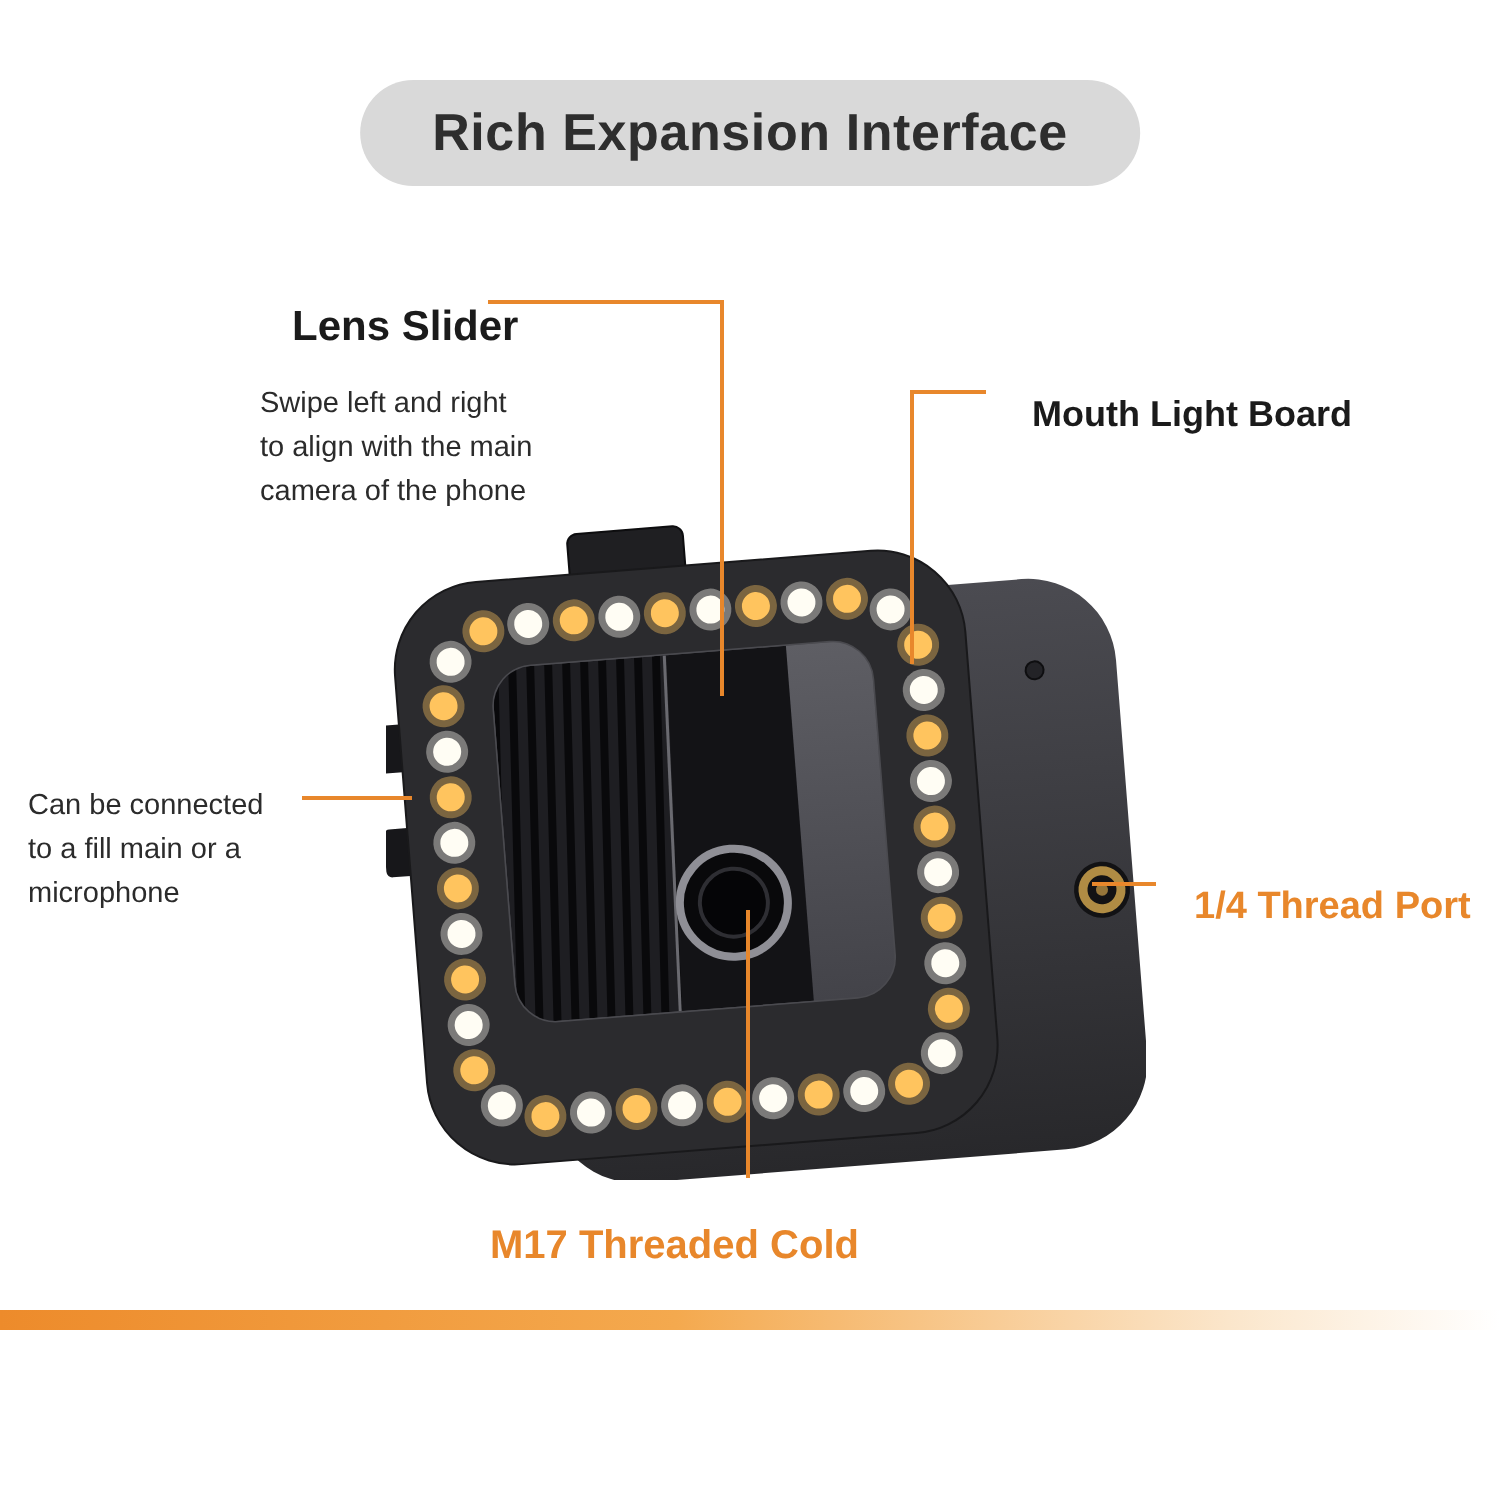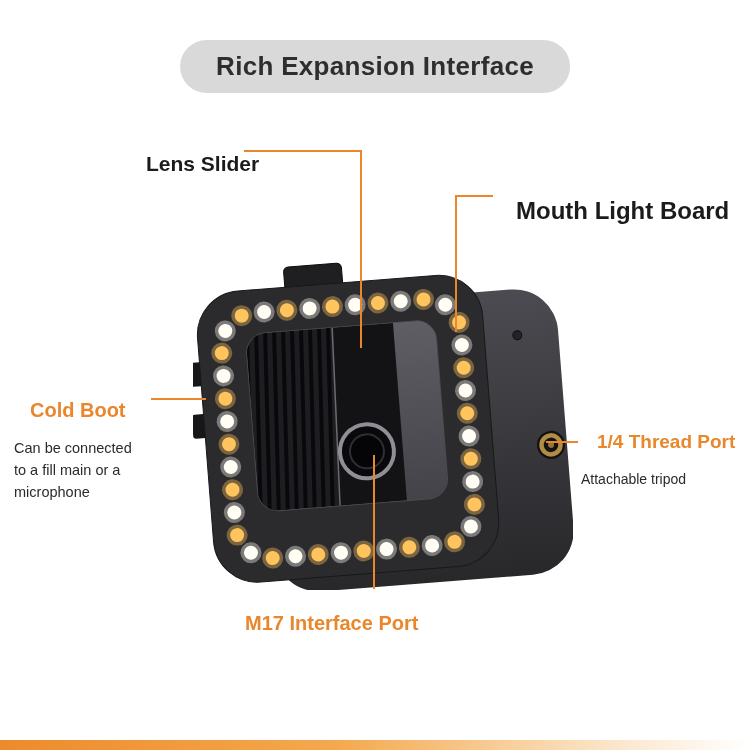--- a/index.html
+++ b/index.html
@@ -2,21 +2,21 @@
 <html style="--accent: #E8872B; --title-bg: #D9D9D9; --heading-dark: #1B1B1B; --body-text: #2B2B2B; --footer-start: #ED8B2B; --footer-end: #FFFFFF;"><head>
 <meta charset="utf-8">
 <style>
   html, body { margin: 0; padding: 0; }
   body {
     width: 750px; height: 750px;
     background: #ffffff;
     font-family: "Liberation Sans", sans-serif;
     overflow: hidden;
   }
-  .stage { position: relative; width: 750px; height: 750px; background: #fff; overflow: hidden; text-decoration: underline; }
+  .stage { position: relative; width: 750px; height: 665px; background: #fff; overflow: hidden; text-decoration: underline; }
 
   .title-pill {
     position: absolute; top: 40px; left: 50%; transform: translateX(-50%);
     background: var(--title-bg, #d9d9d9);
     color: #2e2e2e; font-size: 26px; font-weight: 700;
     padding: 11px 36px; border-radius: 44px; white-space: nowrap;
     letter-spacing: 0.3px;
   }
 
   .callout { position: absolute; }
@@ -179,36 +179,37 @@
   <div class="connector" style="left:244px;top:150px;width:118px;height:2px;"></div>
   <div class="connector" style="left:360px;top:150px;width:2px;height:198px;"></div>
   <div class="connector" style="left:455px;top:195px;width:38px;height:2px;"></div>
   <div class="connector" style="left:455px;top:195px;width:2px;height:137px;"></div>
   <div class="connector" style="left:151px;top:398px;width:55px;height:2px;"></div>
   <div class="connector" style="left:546px;top:441px;width:32px;height:2px;"></div>
   <div class="connector" style="left:373px;top:455px;width:2px;height:134px;"></div>
 
   <div class="callout" style="left:130px;top:136px;">
     <h3 style="font-size:21px;">Lens Slider</h3>
+    <p>Swipe left and right
+to align with the main
+camera of the phone</p>
   </div>
 
   <div class="callout" style="left:500px;top:181px;">
-    <h3 style="font-size:24px;">Mouth Light Board</h3>
+    <h3 style="font-size:18px;">Mouth Light Board</h3>
   </div>
 
   <div class="callout accent" style="left:14px;top:383px;">
-    <h3 style="font-size:20px;">Cold Boot</h3>
     <p>Can be connected
 to a fill main or a
 microphone</p>
   </div>
 
-  <div class="callout accent" style="left:581px;top:415px;">
+  <div class="callout accent" style="left:581px;top:427px;">
     <h3 style="font-size:19px;">1/4 Thread Port</h3>
-    <p style="margin-top:13px;font-size:14px;">Attachable tripod</p>
   </div>
 
   <div class="callout accent" style="left:229px;top:596px;">
-    <h3 style="font-size:20px;">M17 Interface Port</h3>
+    <h3 style="font-size:20px;">M17 Threaded Cold</h3>
   </div>
 
   <div class="footer-bar"></div>
 </div>
 
 </body></html>

